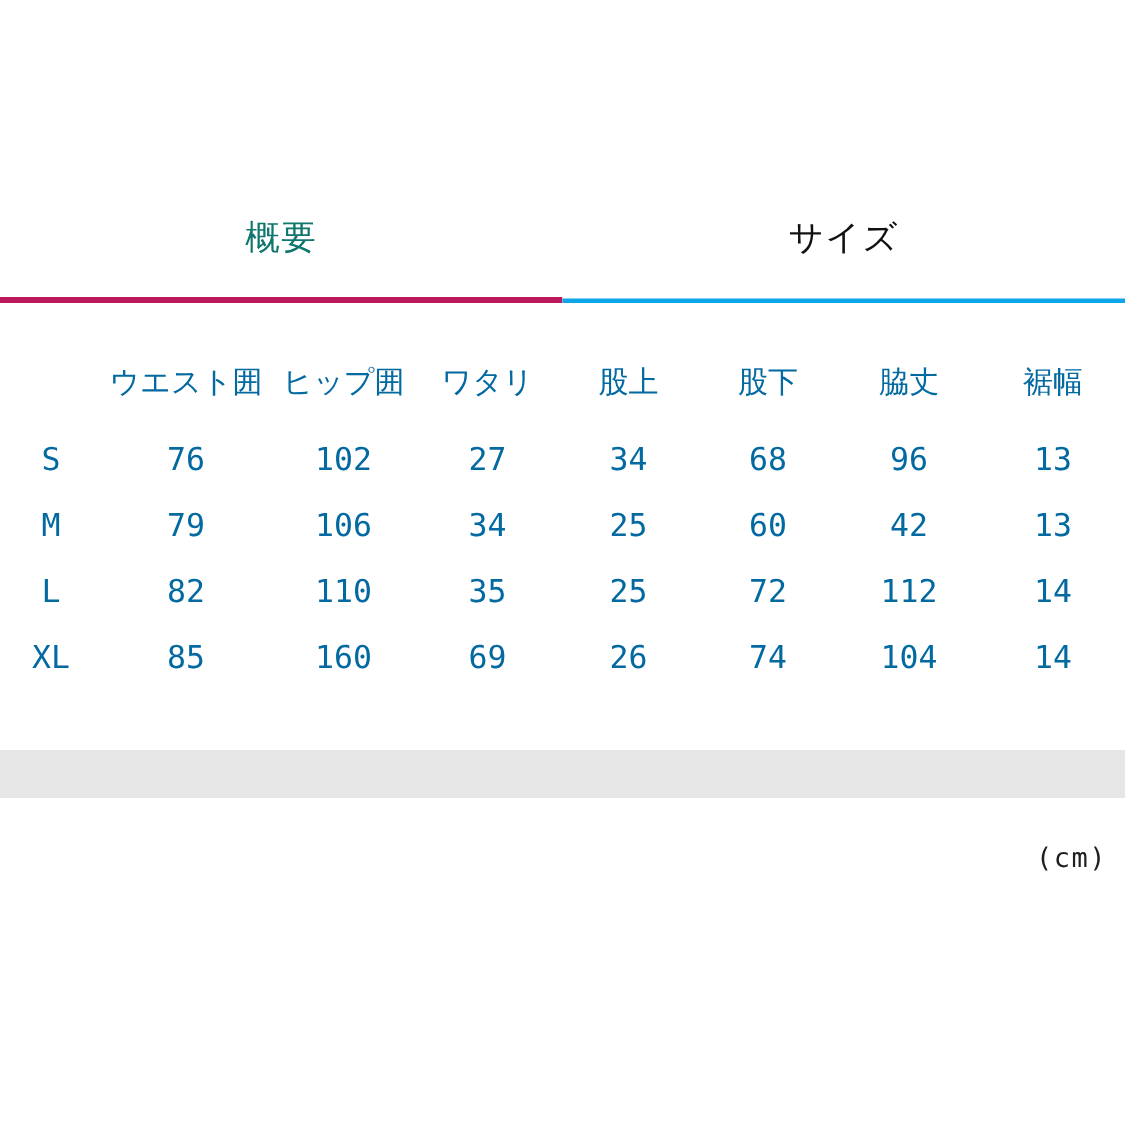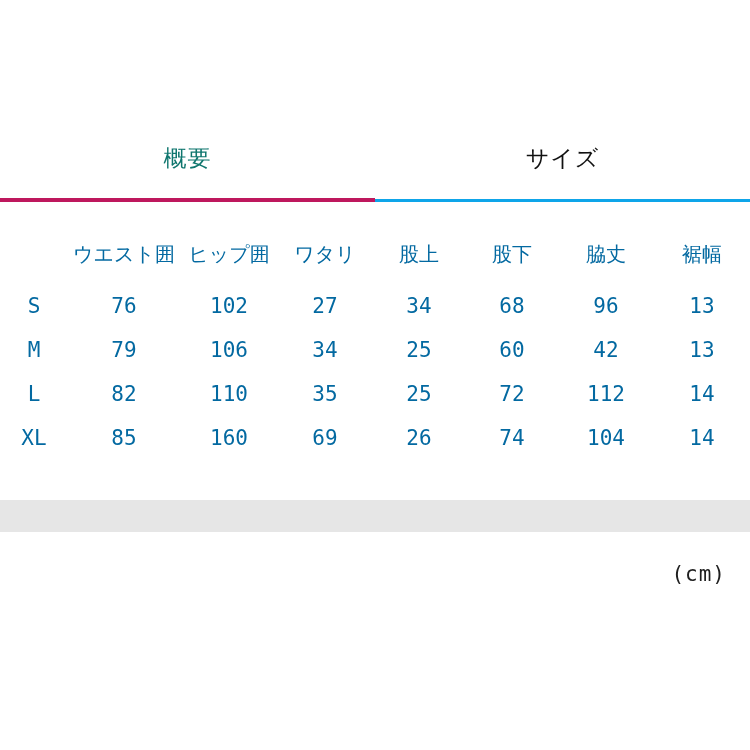--- a/index.html
+++ b/index.html
@@ -101,22 +101,22 @@
     left: 0;
     width: 750px;
     height: 32px;
     background: #e6e6e6;
   }
 
   
   .unit-note {
     position: absolute;
     top: 562px;
-    right: 24px;
-    font-size: 21px;
+    right: 12px;
+    font-size: 18px;
     color: #1f1f1f;
     letter-spacing: 1px;
   }
 </style>
 </head>
 <body>
 
 <div class="page">
 
   <div class="tabs">

